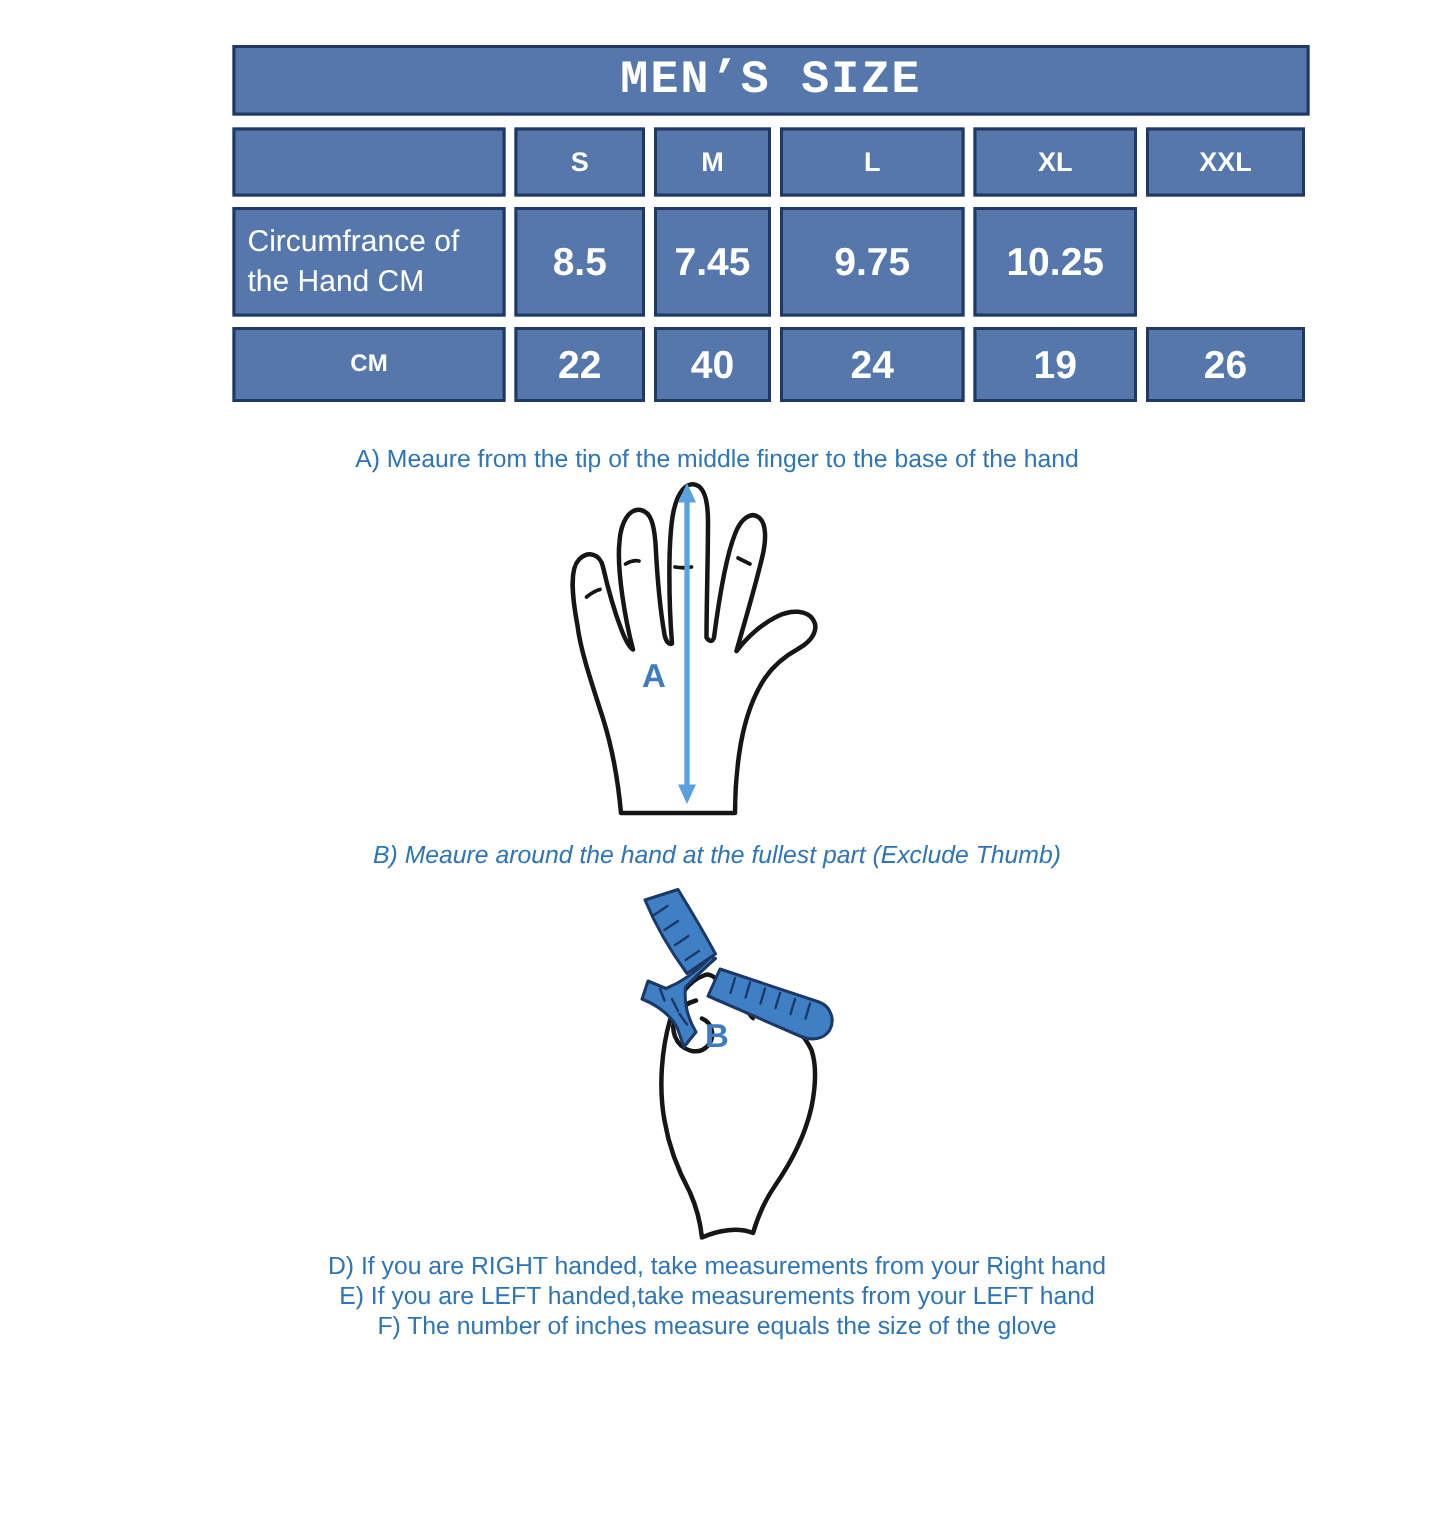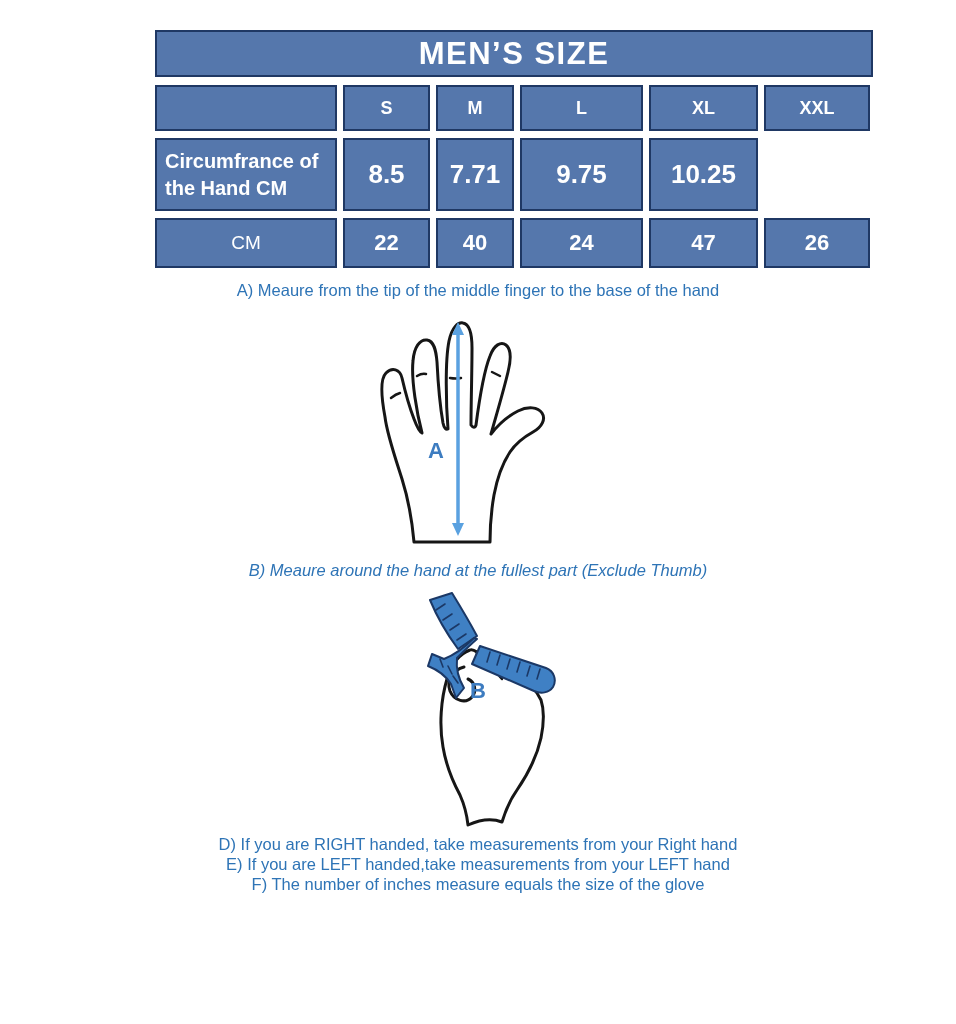--- a/index.html
+++ b/index.html
@@ -16,44 +16,44 @@
   html,body{margin:0;padding:0;}
   body{
     width:956px;height:1024px;background:#ffffff;position:relative;overflow:hidden;
     font-family:"Liberation Sans", sans-serif;
   }
   .size-table{position:absolute;left:155px;top:30px;width:718px;}
   .title-cell{
     height:47px;margin-bottom:8px;
     background:var(--cell-blue);border:2px solid var(--cell-border);
     color:#fff;display:flex;align-items:center;justify-content:center;
-    font-family:Liberation Sans, sans-serif;font-weight:bold;font-size:31px;letter-spacing:1.5px;
+    font-family:Liberation Mono, monospace;font-weight:bold;font-size:31px;letter-spacing:1.5px;
   }
   .t-row{
     display:grid;
     grid-template-columns:182px 87px 78px 123px 109px 106px;
     column-gap:6px;margin-bottom:7px;
   }
   .cell{
     background:var(--cell-blue);border:2px solid var(--cell-border);
     color:#fff;display:flex;align-items:center;justify-content:center;
   }
   .row-hdr .cell{height:46px;font-weight:bold;font-size:18px;}
   .row-circ .cell{height:73px;font-weight:bold;font-size:26px;}
-  .row-cm  .cell{height:50px;font-weight:bold;font-size:22px;}
+  .row-cm  .cell{height:50px;font-weight:bold;font-size:26px;}
   .row-circ .label-cell{
-    font-weight:bold;font-size:20px;line-height:1.35;
+    font-weight:normal;font-size:20px;line-height:1.35;
     justify-content:flex-start;text-align:left;padding:0 8px;
   }
-  .row-cm .label-cell{font-weight:normal;font-size:19px;}
+  .row-cm .label-cell{font-weight:bold;font-size:16px;}
   .instr{
     position:absolute;left:0;width:956px;text-align:center;
     color:var(--text-blue);font-size:16.5px;line-height:20px;
   }
-  #instr-a{top:280px;}
+  #instr-a{top:296px;}
   #instr-b{top:560px;font-style:italic;}
   #instr-cdef{top:834px;}
   .hand-svg{position:absolute;}
   #hand-a{left:378px;top:316px;width:180px;height:232px;}
   #hand-b{left:400px;top:592px;width:175px;height:240px;}
   .hand-outline{stroke:var(--outline-dark);stroke-width:3;fill:#ffffff;
     stroke-linecap:round;stroke-linejoin:round;}
   .crease{stroke:var(--outline-dark);stroke-width:2.5;fill:none;stroke-linecap:round;}
   .arrow{stroke:var(--arrow-blue);stroke-width:3.5;}
   .arrow-head{fill:var(--arrow-blue);stroke:none;}
@@ -73,31 +73,31 @@
     <div class="cell">S</div>
     <div class="cell">M</div>
     <div class="cell">L</div>
     <div class="cell">XL</div>
     <div class="cell">XXL</div>
   </div>
 
   <div class="t-row row-circ">
     <div class="cell label-cell">Circumfrance of the Hand CM</div>
     <div class="cell">8.5</div>
-    <div class="cell">7.71</div>
+    <div class="cell">7.45</div>
     <div class="cell">9.75</div>
     <div class="cell">10.25</div>
   </div>
 
   <div class="t-row row-cm">
     <div class="cell label-cell">CM</div>
     <div class="cell">22</div>
     <div class="cell">40</div>
     <div class="cell">24</div>
-    <div class="cell">47</div>
+    <div class="cell">19</div>
     <div class="cell">26</div>
   </div>
 </div>
 
 <div class="instr" id="instr-a">A) Meaure from the tip of the middle finger to the base of the hand</div>
 
 <svg class="hand-svg" id="hand-a" viewBox="0 0 180 232">
   <path class="hand-outline" d="
     M36,226
     C34,204 30,182 24,163

